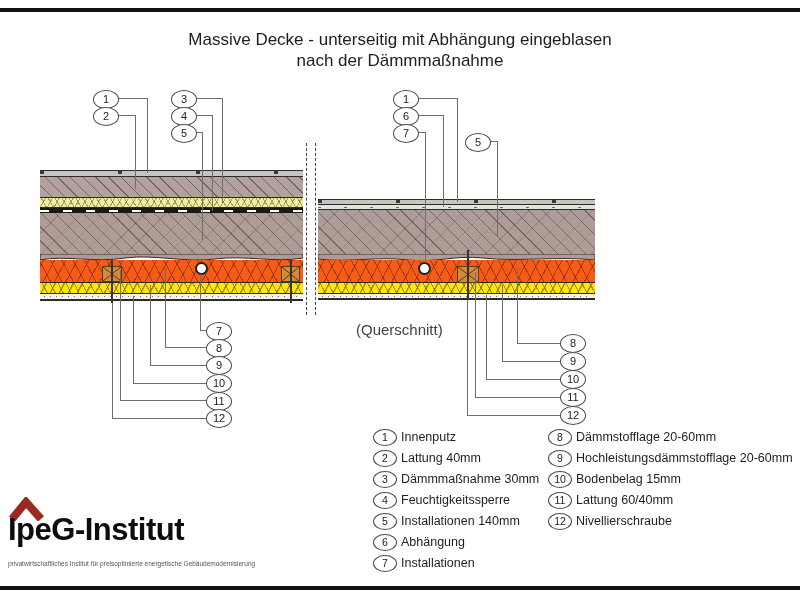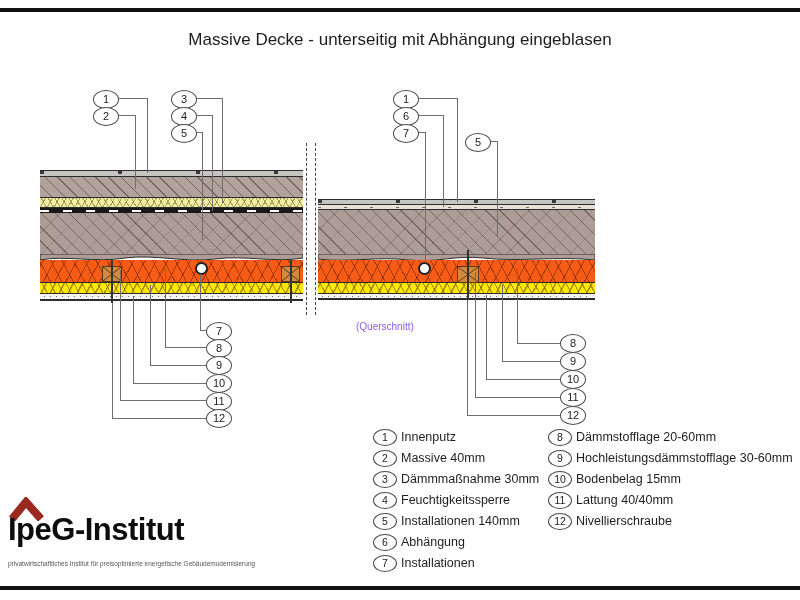--- a/index.html
+++ b/index.html
@@ -53,34 +53,35 @@
   .hline{position:absolute;height:1px;background:#6e6e6e;}
   .screw{position:absolute;width:1.5px;background:#333;}
   .cutline{position:absolute;width:0;border-left:1.5px dashed #444;}
   
   .co{position:absolute;width:24px;height:17px;border:1px solid #4a4a4a;border-radius:50%;
       background:#fff;font-size:11px;line-height:17px;text-align:center;color:#222;}
   .legend-row{position:absolute;height:18px;}
   .legend-num{position:absolute;left:0;top:0;width:22px;height:15px;border:1px solid #4a4a4a;
       border-radius:50%;background:#fff;font-size:10.5px;line-height:15px;text-align:center;color:#222;}
   .legend-label{position:absolute;left:28px;top:1px;font-size:12.5px;white-space:nowrap;color:#1e1e1e;}
-  .qlabel{position:absolute;font-size:10px;color:#8b5cf6;}
+  .qlabel{position:absolute;font-size:15px;color:#404040;}
   
   .logo-text{position:absolute;font-weight:bold;font-size:31px;letter-spacing:-0.5px;color:#0d0d0d;}
   .logo-tagline{position:absolute;font-size:6.5px;color:#555;white-space:nowrap;}
 </style>
 </head>
 <body>
 
 <div id="page">
 
   <div class="rule" style="top:8px;"></div>
   <div class="rule" style="top:586px;"></div>
 
   <div class="title" style="top:30px;">Massive Decke - unterseitig mit Abhängung eingeblasen</div>
+  <div class="title" style="top:51px;">nach der Dämmmaßnahme</div>
 
   <div class="abs" style="left:40px;top:168px;width:263px;height:140px;">
     <div class="layer bodenbelag" style="top:2px;height:7px;">
         <div class="ticks"></div>
       </div>
     <div class="layer estrich" style="top:9px;height:21px;"></div>
     <div class="layer pale-yellow" style="top:30px;height:10px;"></div>
     <div class="layer membrane" style="top:40px;height:5px;">
         <div class="dash"></div>
       </div>
@@ -194,21 +195,21 @@
 
   <div class="qlabel" style="left:356px;top:321px;">(Querschnitt)</div>
 
   <div>
     <div class="legend-row" style="left:373px;top:429px;">
       <div class="legend-num">1</div>
       <div class="legend-label">Innenputz</div>
     </div>
     <div class="legend-row" style="left:373px;top:450px;">
       <div class="legend-num">2</div>
-      <div class="legend-label">Massive 40mm</div>
+      <div class="legend-label">Lattung 40mm</div>
     </div>
     <div class="legend-row" style="left:373px;top:471px;">
       <div class="legend-num">3</div>
       <div class="legend-label">Dämmmaßnahme 30mm</div>
     </div>
     <div class="legend-row" style="left:373px;top:492px;">
       <div class="legend-num">4</div>
       <div class="legend-label">Feuchtigkeitssperre</div>
     </div>
     <div class="legend-row" style="left:373px;top:513px;">
@@ -223,29 +224,29 @@
       <div class="legend-num">7</div>
       <div class="legend-label">Installationen</div>
     </div>
 
     <div class="legend-row" style="left:548px;top:429px;">
       <div class="legend-num">8</div>
       <div class="legend-label">Dämmstofflage 20-60mm</div>
     </div>
     <div class="legend-row" style="left:548px;top:450px;">
       <div class="legend-num">9</div>
-      <div class="legend-label">Hochleistungsdämmstofflage 30-60mm</div>
+      <div class="legend-label">Hochleistungsdämmstofflage 20-60mm</div>
     </div>
     <div class="legend-row" style="left:548px;top:471px;">
       <div class="legend-num">10</div>
       <div class="legend-label">Bodenbelag 15mm</div>
     </div>
     <div class="legend-row" style="left:548px;top:492px;">
       <div class="legend-num">11</div>
-      <div class="legend-label">Lattung 40/40mm</div>
+      <div class="legend-label">Lattung 60/40mm</div>
     </div>
     <div class="legend-row" style="left:548px;top:513px;">
       <div class="legend-num">12</div>
       <div class="legend-label">Nivellierschraube</div>
     </div>
   </div>
 
   <div>
     <svg class="abs" style="left:8px;top:497px;" width="38" height="24" viewBox="0 0 38 24">
       <polyline points="4,22 18,5 33,22" fill="none" stroke="#9a2a21" stroke-width="8" stroke-linejoin="miter"></polyline>

